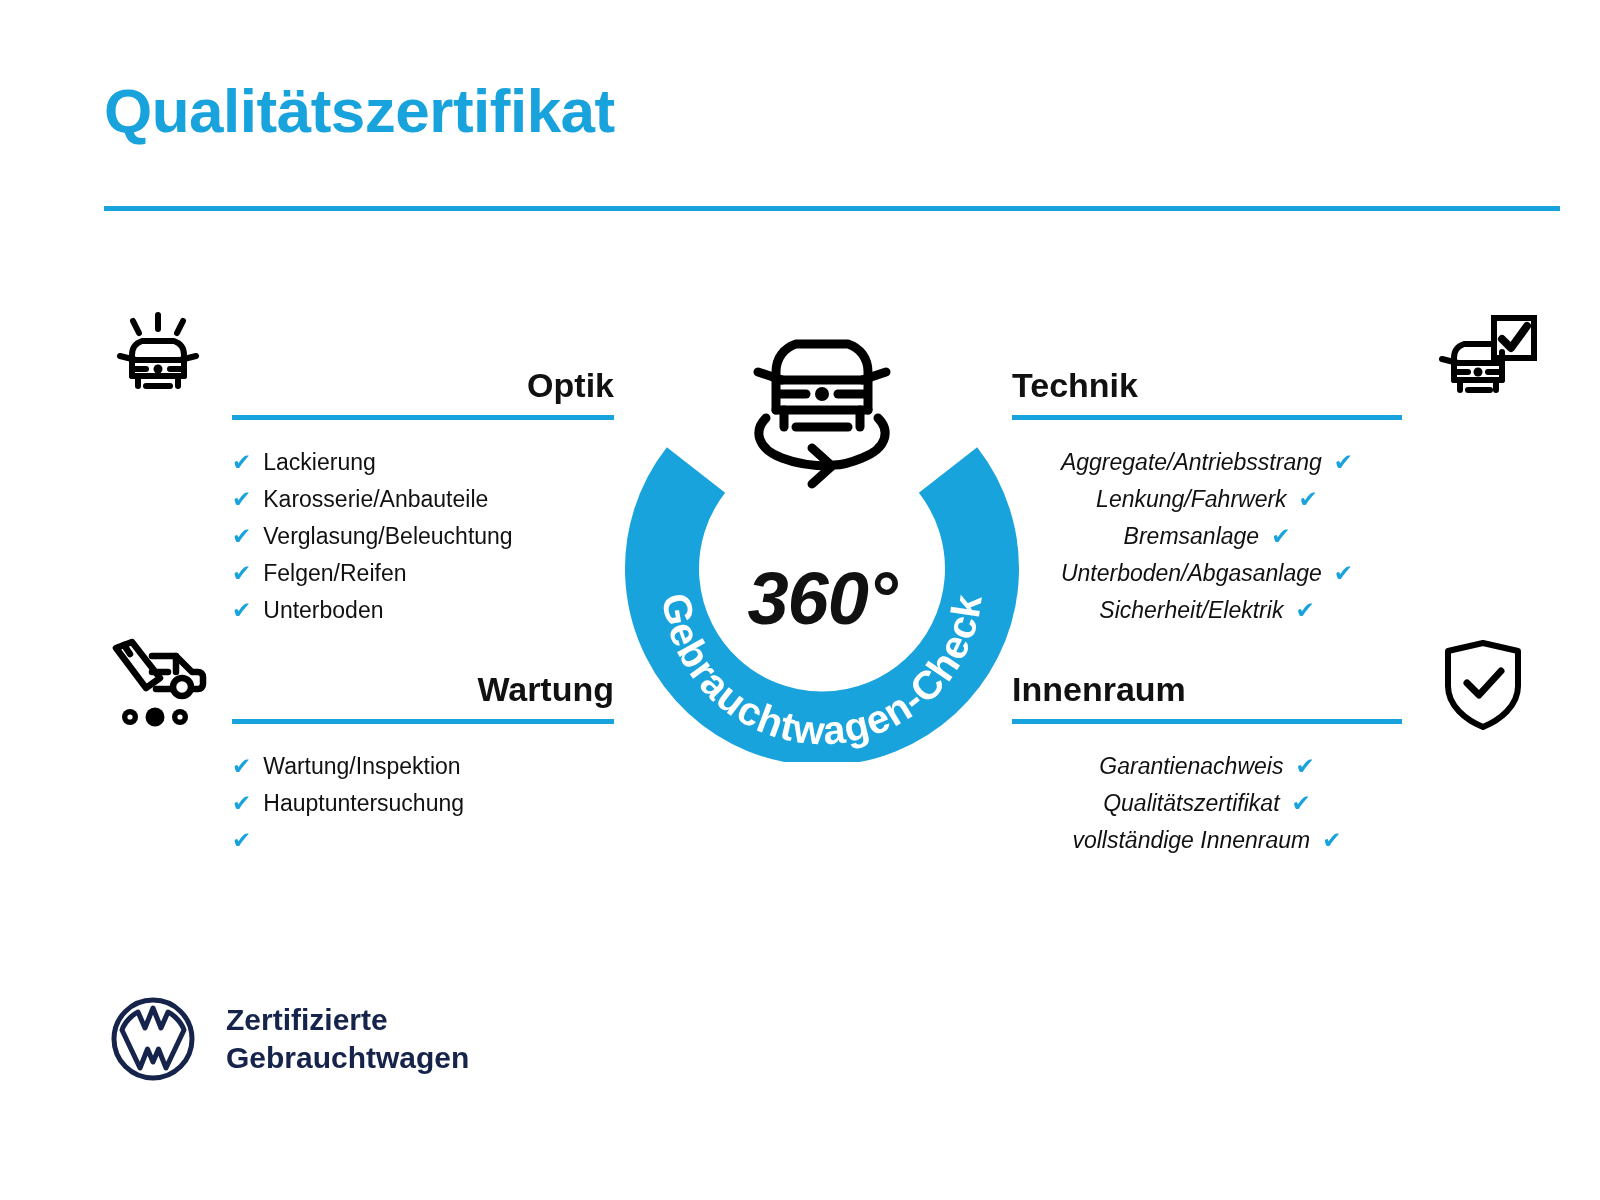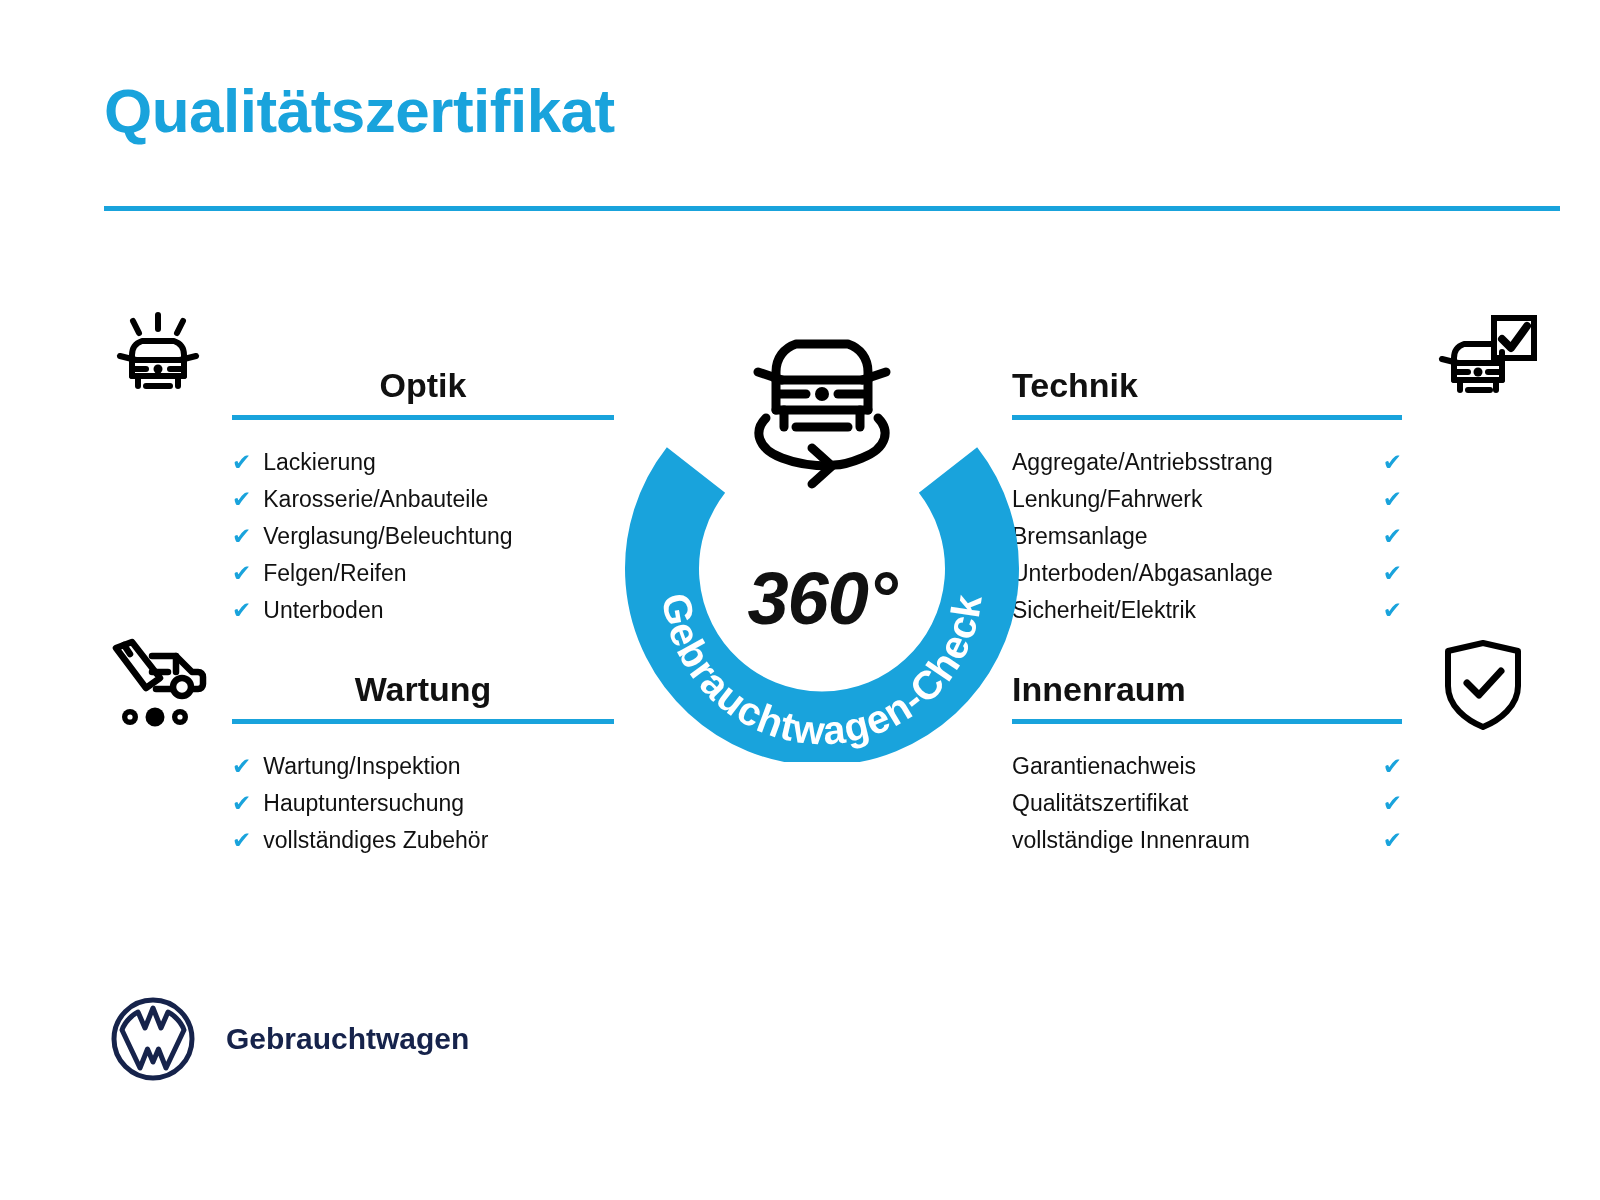--- a/index.html
+++ b/index.html
@@ -77,26 +77,26 @@
     align-items: baseline;
   }
   .chk {
     color: #19A3DC;
     font-size: 23px;
     font-weight: 700;
     line-height: 37px;
   }
 
   
-  .quad.left .quad-title { text-align: center; }
+  .quad.left .quad-title { text-align: right; }
   .quad.left .quad-list li { justify-content: flex-start; }
   .quad.left .chk { margin-right: 12px; }
 
   .quad.right .quad-title { }
-  .quad.right .quad-list li { justify-content: space-between; }
+  .quad.right .quad-list li { justify-content: center; font-style: italic; }
   .quad.right .chk { margin-left: 12px; }
 
   
   #quad-optik   { left: 200px;  top: 368px; width: 382px; }
   #quad-wartung { left: 200px;  top: 672px; width: 382px; }
   #quad-technik { left: 980px;  top: 368px; width: 390px; }
   #quad-garantie{ left: 980px;  top: 672px; width: 390px; }
 
   
   .corner-icon {
@@ -239,21 +239,20 @@
       <li>
           <span class="chk">✔</span>
           <span>Wartung/Inspektion</span>
         </li>
       <li>
           <span class="chk">✔</span>
           <span>Hauptuntersuchung</span>
         </li>
       <li>
           <span class="chk">✔</span>
-          <span>vollständiges Zubehör</span>
         </li>
     </ul>
   </div>
 
   <div class="corner-icon" id="icon-technik">
     <svg viewBox="0 0 112 96" xmlns="http://www.w3.org/2000/svg">
       <g stroke="#000000" stroke-width="6" fill="none" stroke-linejoin="round" stroke-linecap="round">
         <path d="M26 68 V46 C26 39 30 34 36 32 L66 32"></path>
         <path d="M74 40 V46 V68"></path>
         <path d="M26 51 H74"></path>
@@ -369,17 +368,18 @@
   <div id="footer-lockup">
     <div id="vw-logo">
       <svg viewBox="0 0 86 86" xmlns="http://www.w3.org/2000/svg">
         <circle cx="43" cy="43" r="39" fill="none" stroke="#16234B" stroke-width="5"></circle>
         <path d="M43 12 L51 32 L58 16 C58 16 70 22 74 34
                  L56 72 L48.5 53 L43 66 L37.5 53 L30 72
                  L12 34 C16 22 28 16 28 16 L35 32 Z" fill="none" stroke="#16234B" stroke-width="5" stroke-linejoin="round"></path>
       </svg>
     </div>
     <div id="footer-text">
+      <div>Zertifizierte</div>
       <div>Gebrauchtwagen</div>
     </div>
   </div>
 
 </div>
 
 </body></html>

